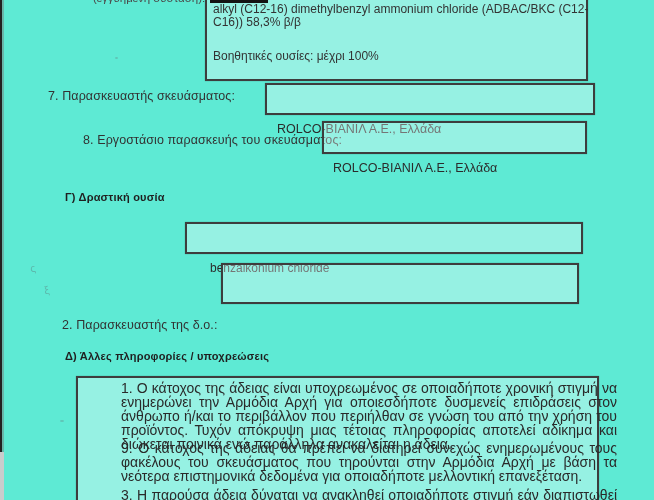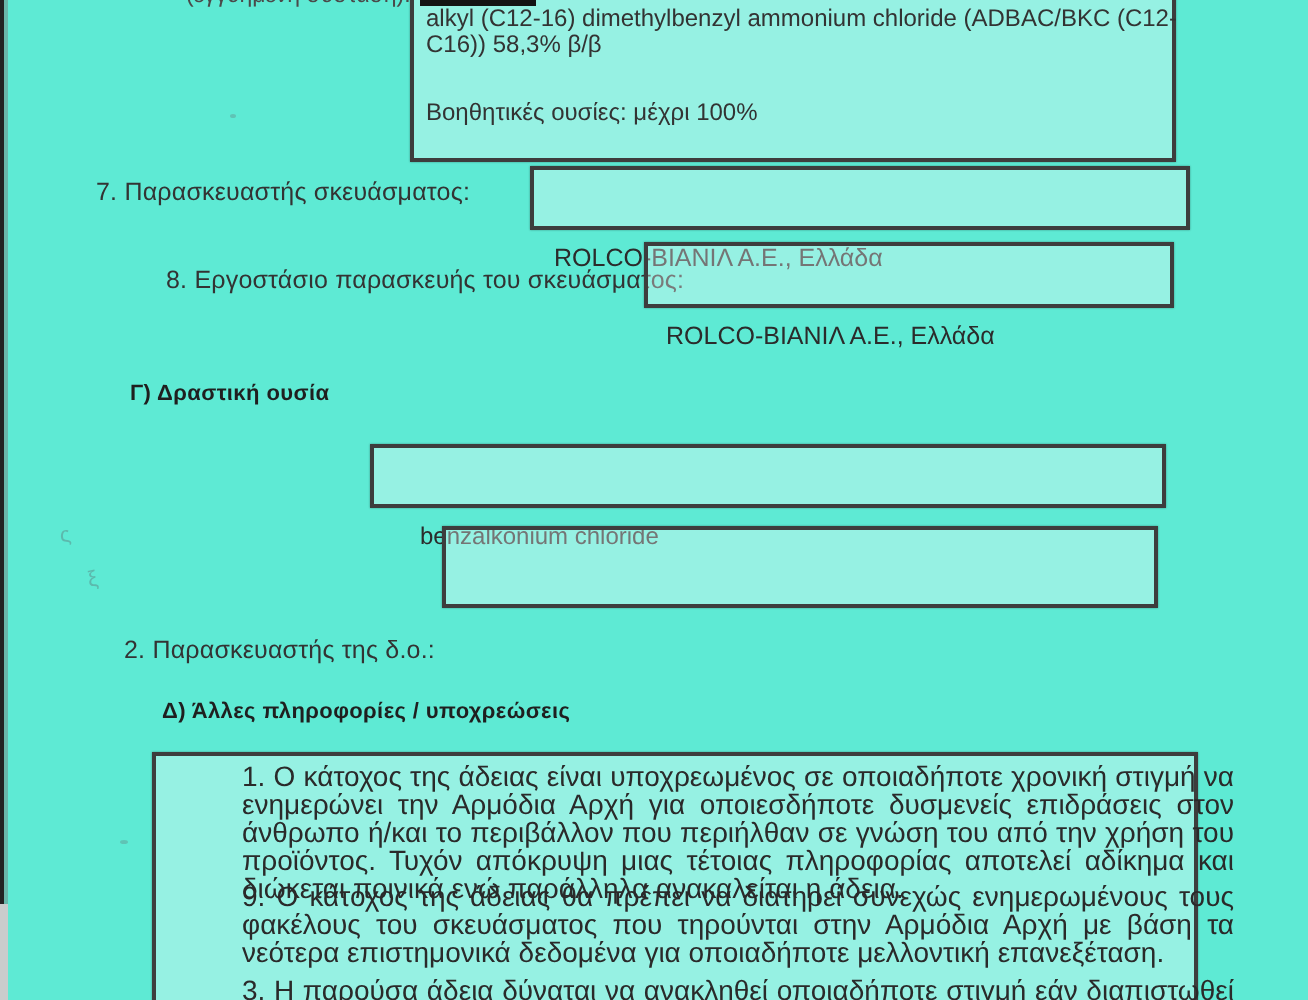--- a/index.html
+++ b/index.html
@@ -78,20 +78,20 @@
   <div class="val" style="left:198px;top:229px;font-size:12px;padding-left:12px;">benzalkonium chloride</div>
 
   <div class="lbl" style="left:62px;top:270px;margin-top:48px;">2. Παρασκευαστής της δ.ο.:</div>
   <div class="fbox" style="left:221px;top:263px;width:354px;height:37px;"></div>
 
   <div class="smudge" style="left:30px;top:262px;">ς</div>
   <div class="smudge" style="left:44px;top:284px;">ξ</div>
   <div class="speck" style="left:60px;top:420px;width:4px;height:2px;"></div>
   <div class="speck" style="left:115px;top:57px;width:3px;height:2px;"></div>
 
-  <div class="heading" style="left:65px;top:350px;margin-left:16px;">Δ) Άλλες πληροφορίες / υποχρεώσεις</div>
+  <div class="heading" style="left:65px;top:350px;">Δ) Άλλες πληροφορίες / υποχρεώσεις</div>
 
   <div class="fbox box-d"></div>
   <div class="para" style="top:382px;">1. Ο κάτοχος της άδειας είναι υποχρεωμένος σε οποιαδήποτε χρονική στιγμή να ενημερώνει την Αρμόδια Αρχή για οποιεσδήποτε δυσμενείς επιδράσεις στον άνθρωπο ή/και το περιβάλλον που περιήλθαν σε γνώση του από την χρήση του προϊόντος. Τυχόν απόκρυψη μιας τέτοιας πληροφορίας αποτελεί αδίκημα και διώκεται ποινικά ενώ παράλληλα ανακαλείται η άδεια.</div>
   <div class="para" style="top:442px;">9. Ο κάτοχος της άδειας θα πρέπει να διατηρεί συνεχώς ενημερωμένους τους φακέλους του σκευάσματος που τηρούνται στην Αρμόδια Αρχή με βάση τα νεότερα επιστημονικά δεδομένα για οποιαδήποτε μελλοντική επανεξέταση.</div>
   <div class="para" style="top:489px;">3. Η παρούσα άδεια δύναται να ανακληθεί οποιαδήποτε στιγμή εάν διαπιστωθεί ότι δεν πληρούνται οι όροι χορήγησής της.</div>
 
 </div>
 
 </body></html>

